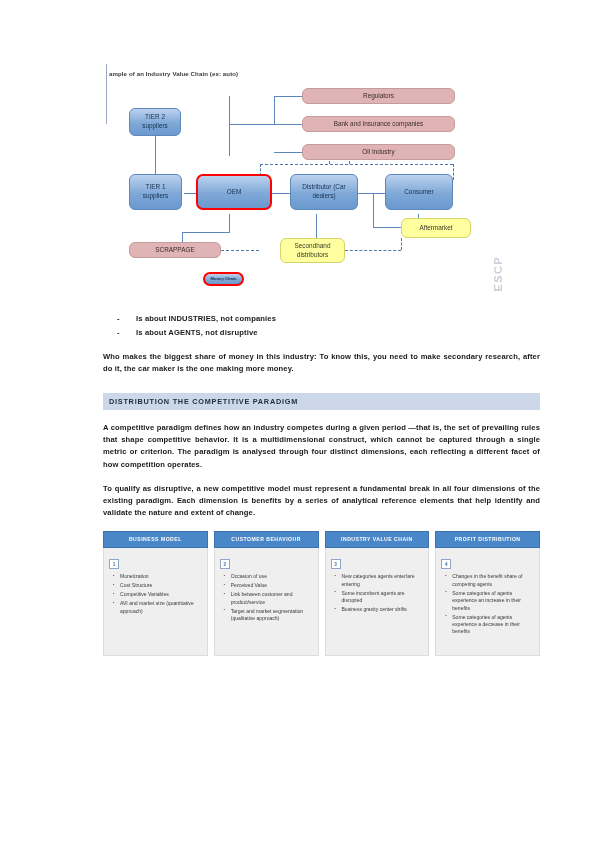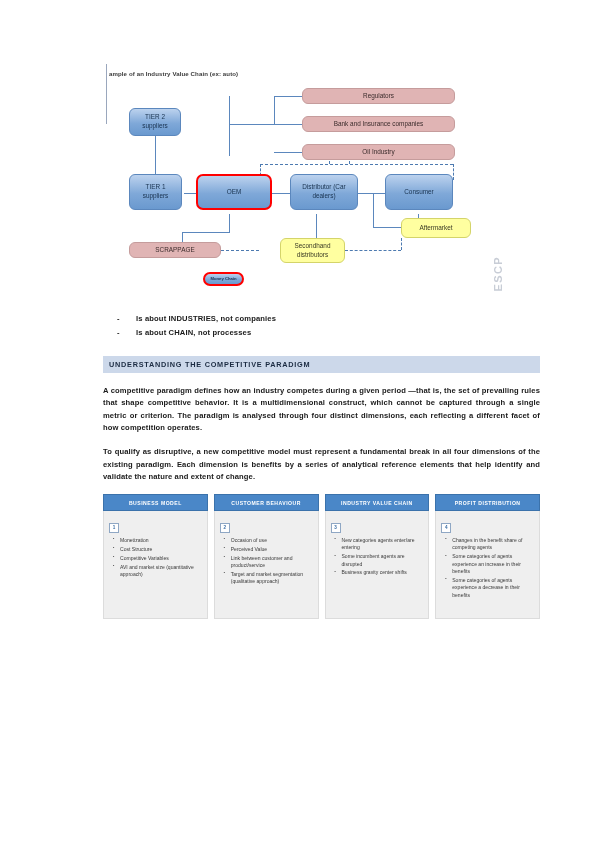--- a/index.html
+++ b/index.html
@@ -296,25 +296,26 @@
 
     <div class="node blue redring small" style="left:107px; top:210px; width:41px; height:14px;">Money Chain</div>
 
     <div class="watermark">ESCP</div>
   </div>
 
   <div class="body-wrap">
 
     <ul class="dashlist">
       <li>Is about INDUSTRIES, not companies</li>
-      <li>Is about CHAIN, not processes</li>
+      <li>Is about AGENTS, not disruptive</li>
     </ul>
 
-
-    <div class="band">UNDERSTANDING THE COMPETITIVE PARADIGM</div>
+    <p class="para">Who makes the biggest share of money in this industry: To know this, you need to make secondary research, after do it, the car maker is the one making more money.</p>
+
+    <div class="band">DISTRIBUTION THE COMPETITIVE PARADIGM</div>
 
 
     <p class="para">A competitive paradigm defines how an industry competes during a given period —that is, the set of prevailing rules that shape competitive behavior. It is a multidimensional construct, which cannot be captured through a single metric or criterion. The paradigm is analysed through four distinct dimensions, each reflecting a different facet of how competition operates.</p>
     <p class="para">To qualify as disruptive, a new competitive model must represent a fundamental break in all four dimensions of the existing paradigm. Each dimension is benefits by a series of analytical reference elements that help identify and validate the nature and extent of change.</p>
 
 
     <div class="columns">
 
       <div class="col">
         <div class="col-head">BUSINESS MODEL</div>

